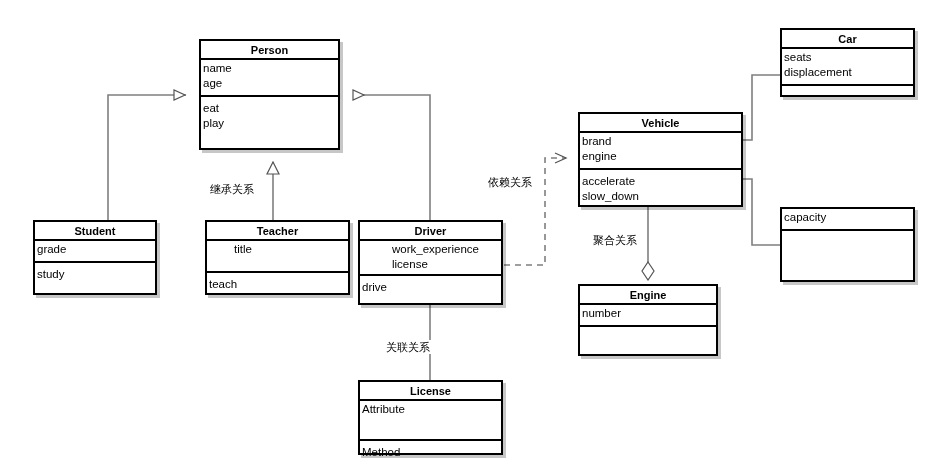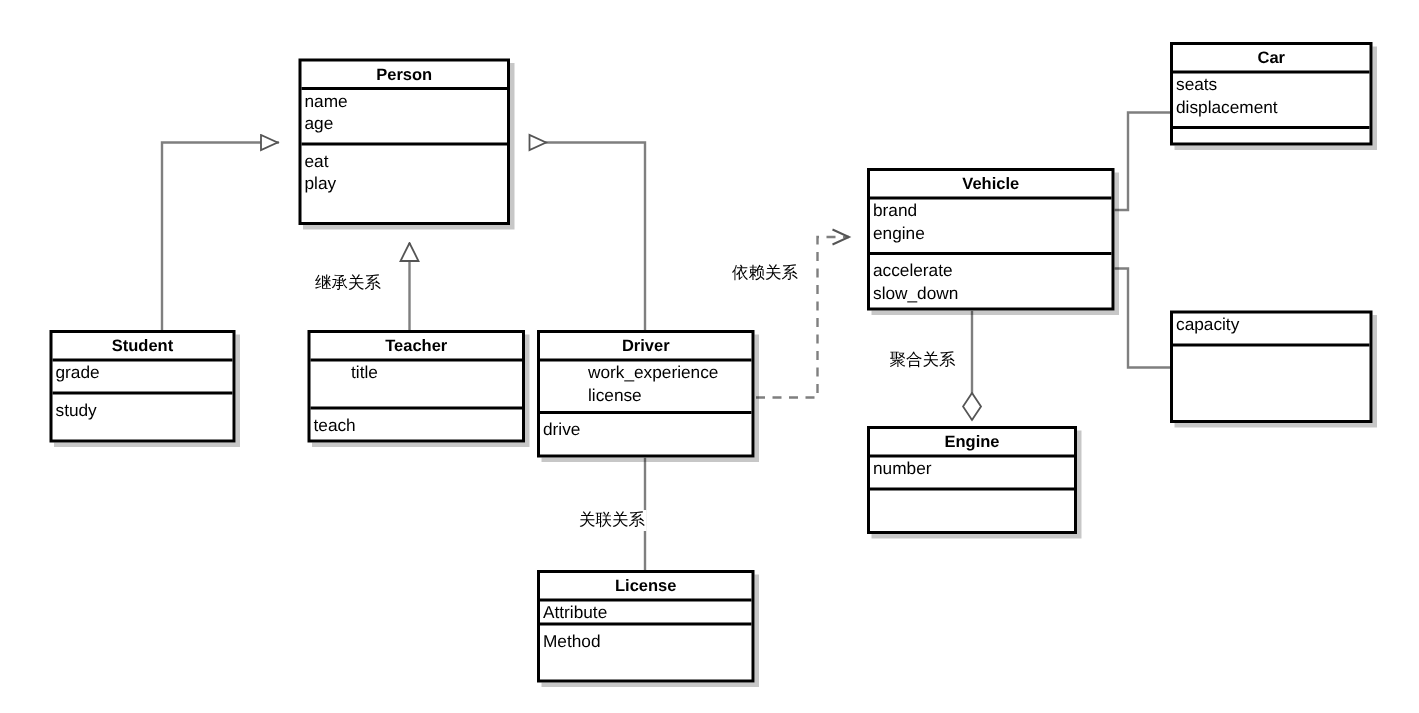--- a/index.html
+++ b/index.html
@@ -153,21 +153,21 @@
       <div class="uml-row">work_experience</div>
       <div class="uml-row">license</div>
     </div>
     <div class="uml-ops">
       <div class="uml-row">drive</div>
     </div>
   </div>
 
   <div class="uml-class" style="left:358px; top:380px; width:145px; height:75px;">
     <div class="uml-title">License</div>
-    <div class="uml-attrs" style="height:16px;">
+    <div class="uml-attrs" style="height:40px;">
       <div class="uml-row">Attribute</div>
     </div>
     <div class="uml-ops">
       <div class="uml-row">Method</div>
     </div>
   </div>
 
   <div class="uml-class" style="left:578px; top:112px; width:165px; height:95px;">
     <div class="uml-title">Vehicle</div>
     <div class="uml-attrs" style="height:37px;">

